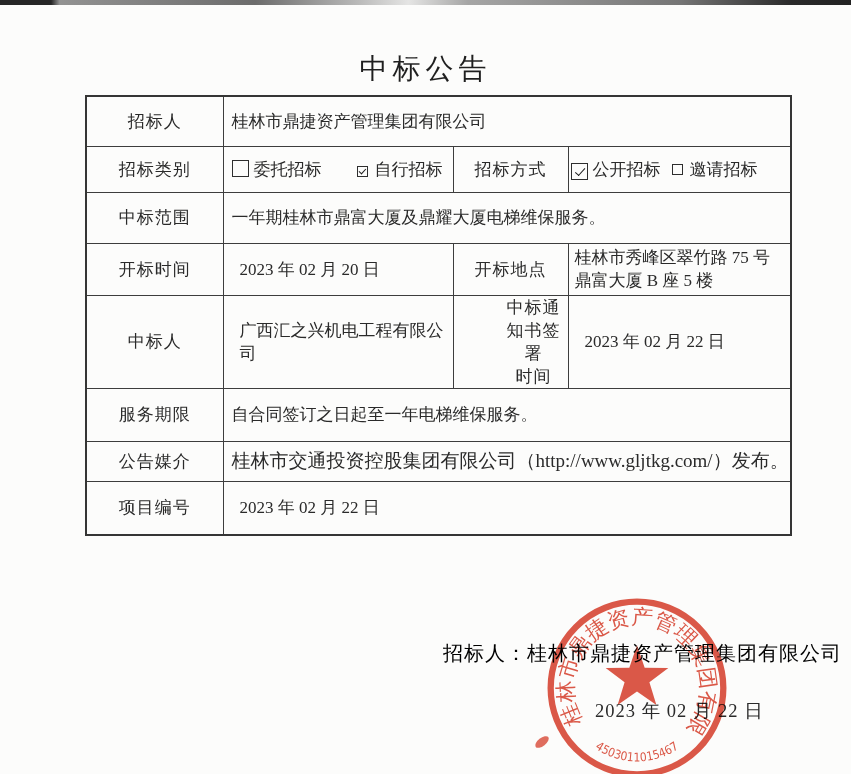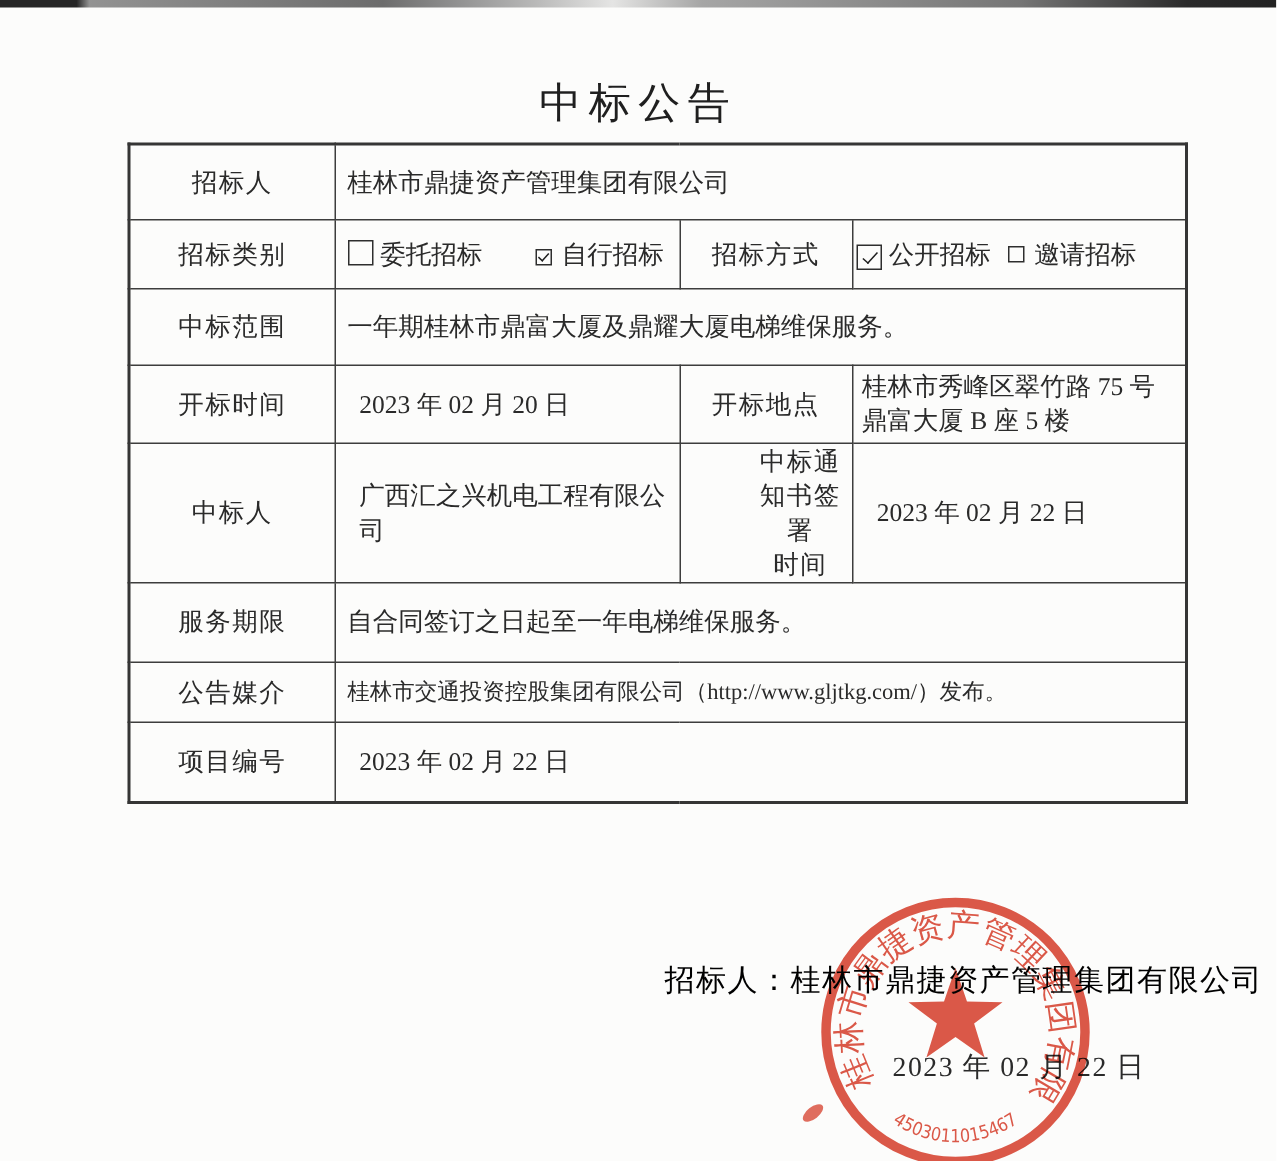--- a/index.html
+++ b/index.html
@@ -188,21 +188,21 @@
         <div>时间</div>
       </td>
       <td class="val center">2023 年 02 月 22 日</td>
     </tr>
     <tr style="height:53px">
       <td class="lbl">服务期限</td>
       <td class="val" colspan="3">自合同签订之日起至一年电梯维保服务。</td>
     </tr>
     <tr style="height:40px">
       <td class="lbl">公告媒介</td>
-      <td class="val nowrap" style="font-size:15px" colspan="3">桂林市交通投资控股集团有限公司（http://www.gljtkg.com/）发布。</td>
+      <td class="val nowrap" style="font-size:19px" colspan="3">桂林市交通投资控股集团有限公司（http://www.gljtkg.com/）发布。</td>
     </tr>
     <tr style="height:54px">
       <td class="lbl">项目编号</td>
       <td class="val center" colspan="3">2023 年 02 月 22 日</td>
     </tr>
   </tbody>
     </table>
 
   <div class="footer-signer"><span>招标人：</span><span>桂林市鼎捷资产管理集团有限公司</span></div>
 

